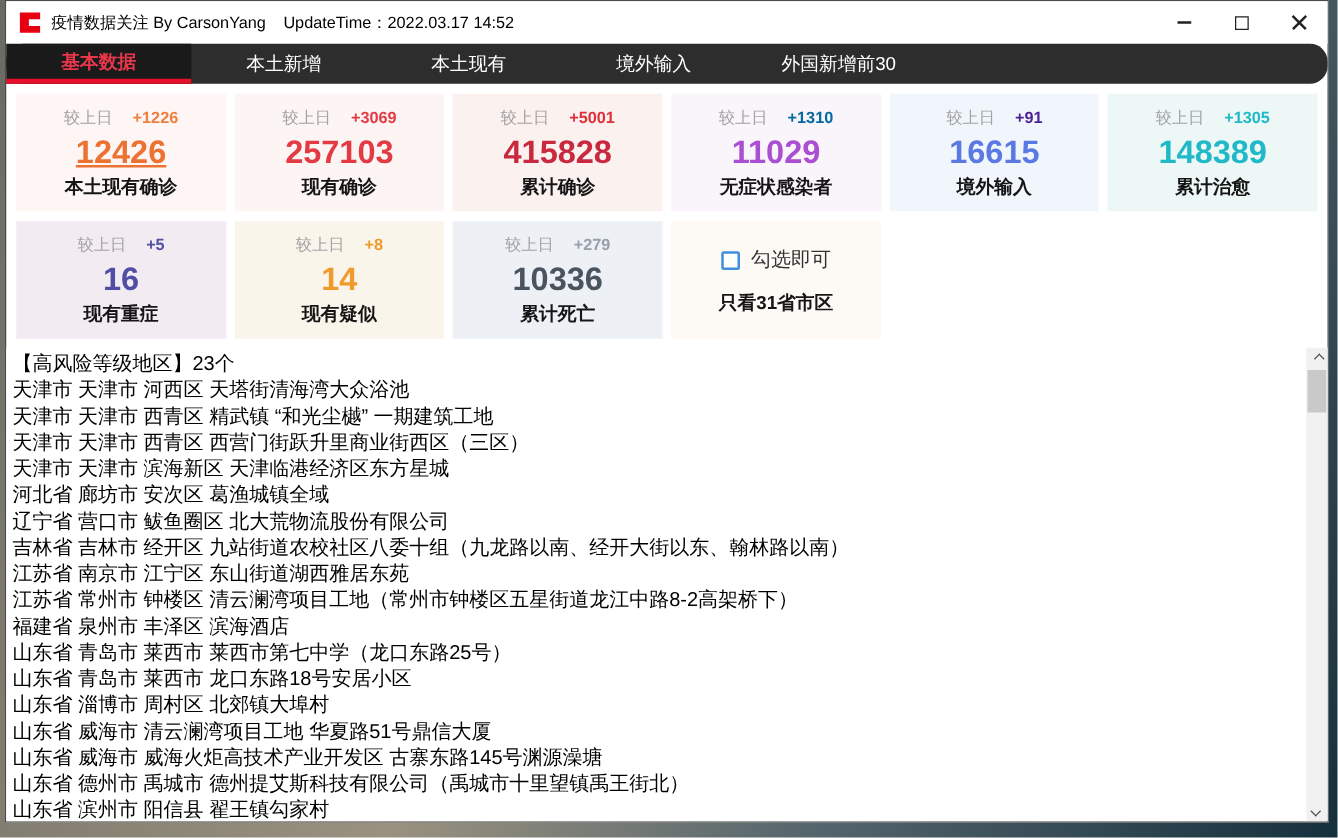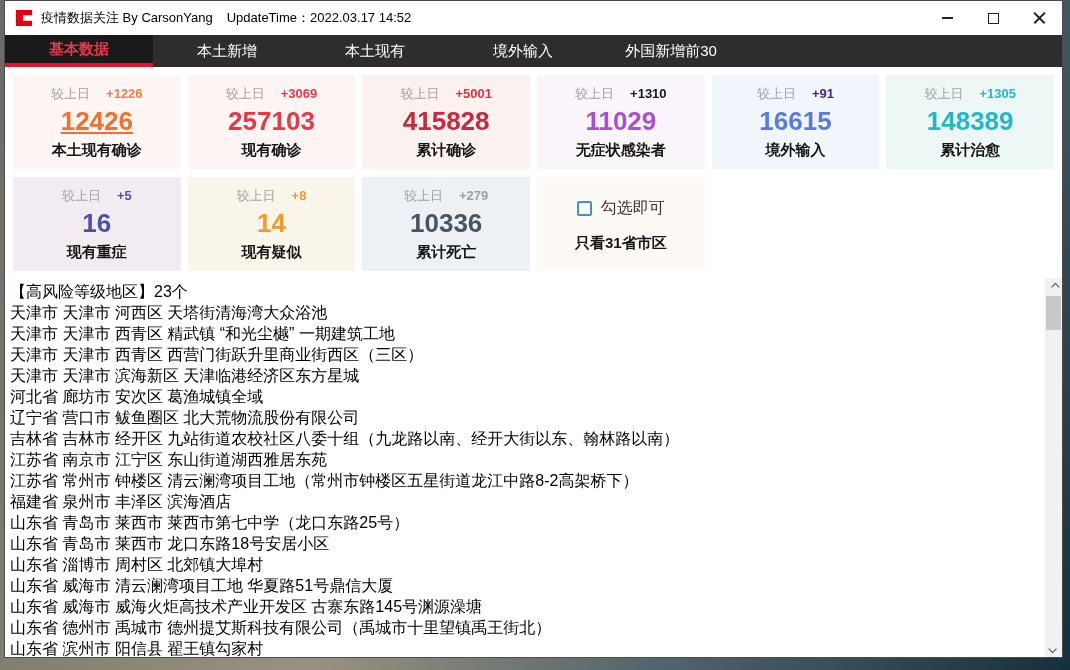--- a/index.html
+++ b/index.html
@@ -21,21 +21,21 @@
   .win-btn { width:46px; height:34px; display:flex; align-items:center; justify-content:center; cursor:default; }
   .glyph-min { width:11px; height:2px; background:#222; }
   .glyph-max { width:11px; height:11px; border:1.5px solid #222; }
   .glyph-close { position:relative; width:13px; height:13px; }
   .glyph-close::before,.glyph-close::after {
     content:""; position:absolute; left:-1px; top:5.5px; width:15px; height:1.6px; background:#222;
   }
   .glyph-close::before { transform:rotate(45deg); }
   .glyph-close::after { transform:rotate(-45deg); }
   
-  .tabbar { height:32px; background:#2d2d2d; display:flex; flex:0 0 auto; }
+  .tabbar { height:32px; background:#2d2d2d; display:flex; flex:0 0 auto;border-radius:14px; }
   .tab { width:148px; display:flex; align-items:center; justify-content:center;
          font-size:15px; color:#fff; cursor:default; }
   .tab.active { background:#1a1a1a; color:#e8374a; border-bottom:4px solid #e8112d; font-weight:bold; }
   
   .cards { padding:8px 8px 7px 8px; flex:0 0 auto; }
   .cards-row { display:grid; grid-template-columns:repeat(6,1fr); grid-gap:7px;text-align:center; }
   .cards-row + .cards-row { margin-top:8px; }
   .repeat-contents { display:contents; }
   .card { height:94px; display:flex; flex-direction:column; align-items:center; justify-content:center; }
   .delta-row { display:flex; gap:16px; font-size:13px; line-height:1; }
@@ -121,21 +121,21 @@
             <span class="delta-label">较上日</span>
             <span class="delta-val" style="color: rgb(224, 48, 60);">+5001</span>
           </div>
           <div class="card-value" style="color: rgb(200, 41, 63);">415828</div>
           <div class="card-label">累计确诊</div>
         </div>
 
         <div class="card" style="background: rgb(250, 244, 251);">
           <div class="delta-row">
             <span class="delta-label">较上日</span>
-            <span class="delta-val" style="color: #0f172a;">+1310</span>
+            <span class="delta-val" style="color: #0369a1;">+1310</span>
           </div>
           <div class="card-value" style="color: rgb(171, 79, 210);">11029</div>
           <div class="card-label">无症状感染者</div>
         </div>
 
         <div class="card" style="background: rgb(241, 245, 252);">
           <div class="delta-row">
             <span class="delta-label">较上日</span>
             <span class="delta-val" style="color: #4c1d95;">+91</span>
           </div>

